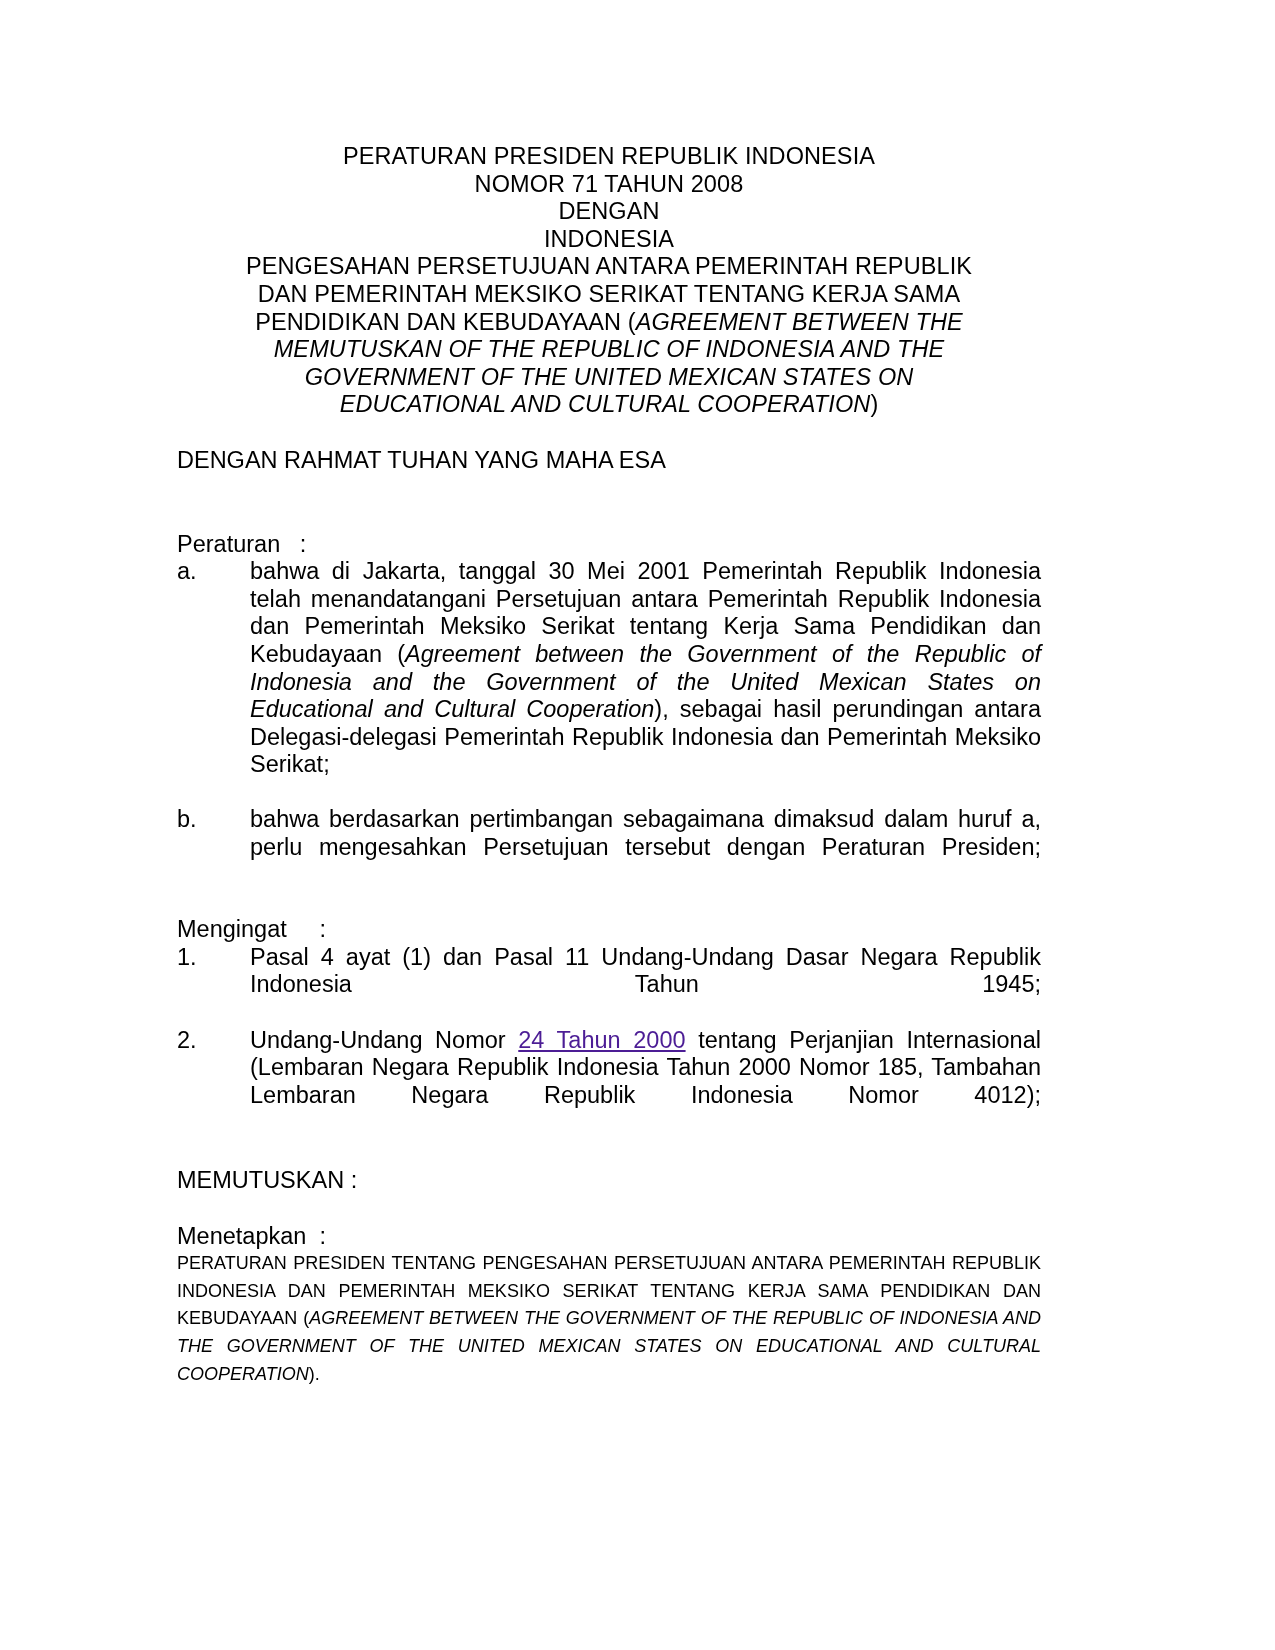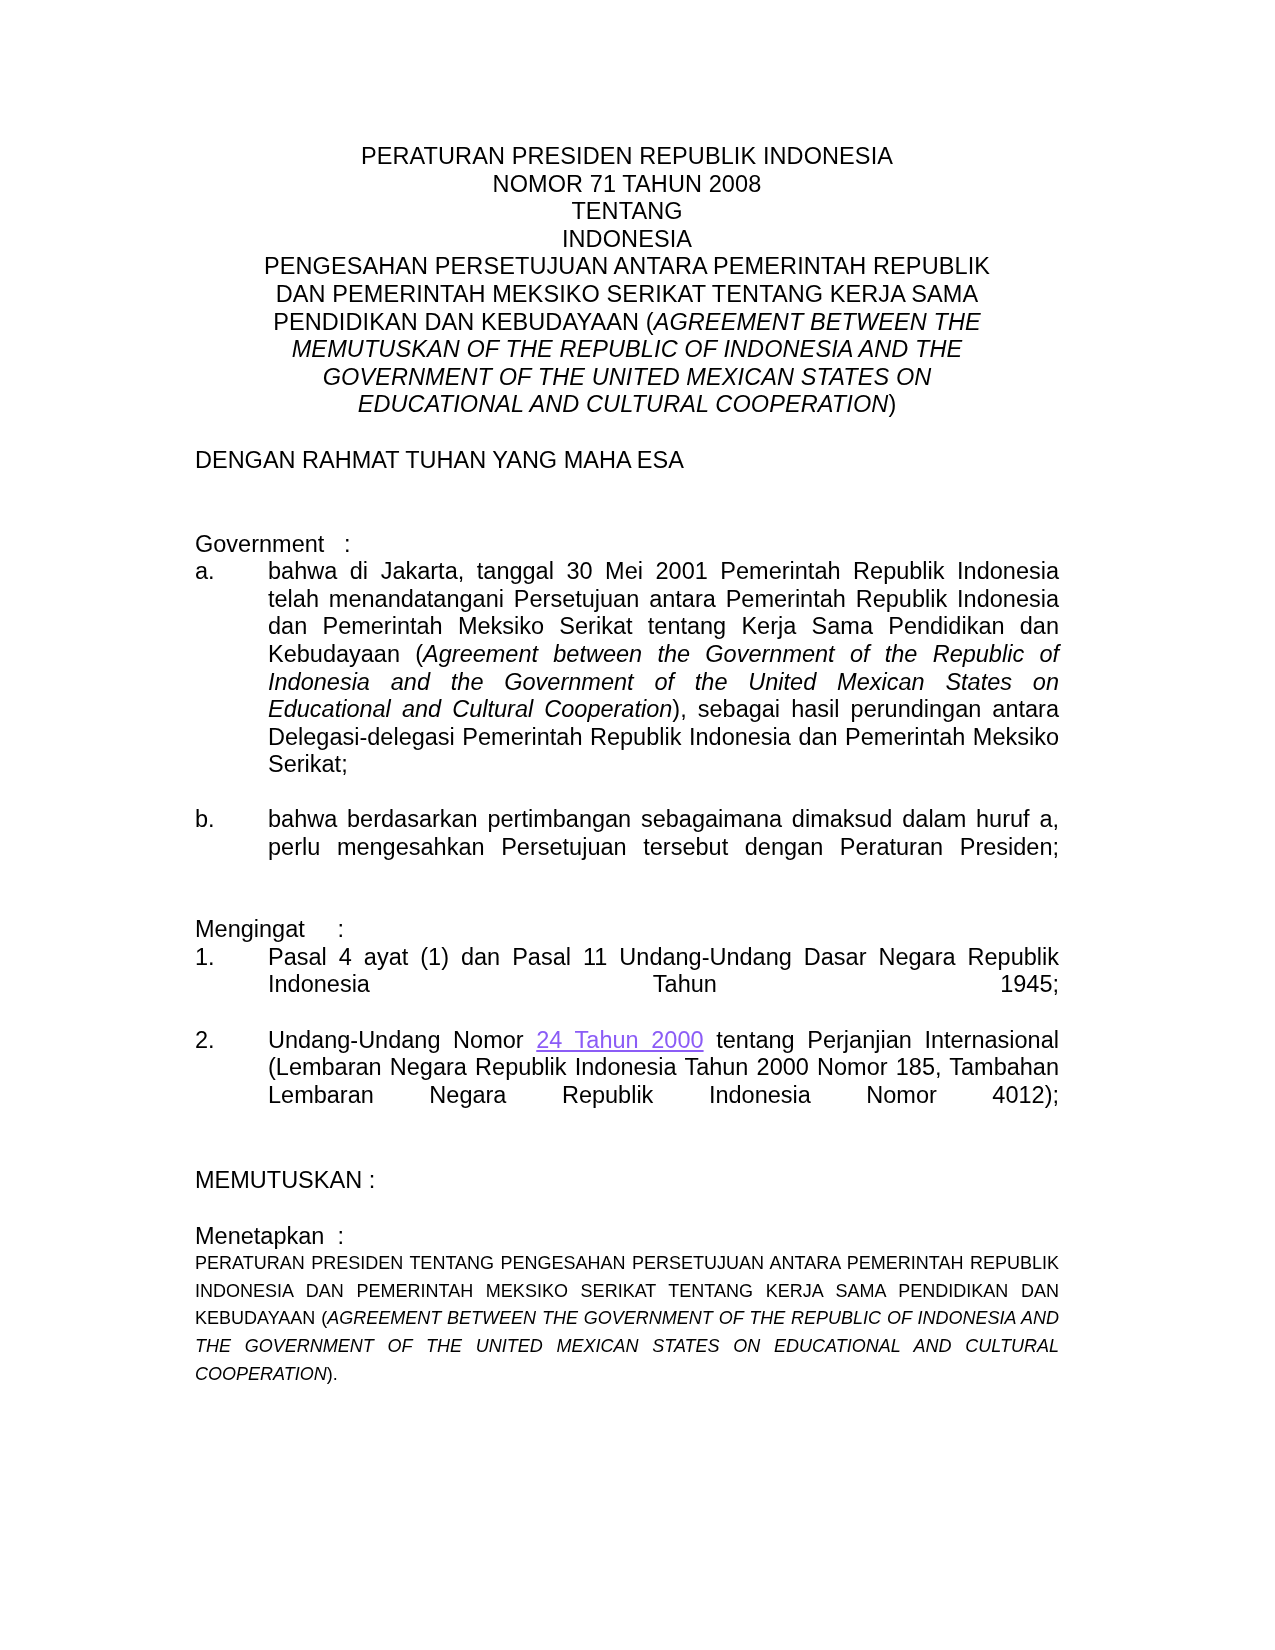--- a/index.html
+++ b/index.html
@@ -14,21 +14,21 @@
   .page {
     position: relative;
     width: 1275px;
     height: 1650px;
     background: #ffffff;
     box-sizing: border-box;
     overflow: hidden;
   }
   .content {
     position: absolute;
-    left: 195px;
+    left: 177px;
     top: 143px;
     width: 864px;
   }
   
   .title-block {
     text-align: center;
     font-size: 23.5px;
     line-height: 27.6px;
     letter-spacing: 0.1px;
   }
@@ -78,60 +78,60 @@
   }
   .justify::after {
     content: "";
     display: inline-block;
     width: 100%;
   }
 
   .it { font-style: italic; }
 
   a.doclink, .doclink {
-    color: #8b5cf6;
+    color: #4c1d95;
     text-decoration: underline;
   }
 
   .block-justify {
     font-size: 18px;
     line-height: 27.6px;
     text-align: justify;
     text-justify: inter-word;
   }
 </style>
 </head>
 <body>
 
 <div class="page">
   <div class="content">
 
     <div class="title-block">
       <span class="ln">PERATURAN PRESIDEN REPUBLIK INDONESIA</span>
       <span class="ln">NOMOR 71 TAHUN 2008</span>
-      <span class="ln">TENTANG</span>
+      <span class="ln">DENGAN</span>
       <span class="ln">INDONESIA</span>
       <span class="ln">PENGESAHAN PERSETUJUAN ANTARA PEMERINTAH REPUBLIK</span>
       <span class="ln">DAN PEMERINTAH MEKSIKO SERIKAT TENTANG KERJA SAMA</span>
       <span class="ln"><span>PENDIDIKAN DAN KEBUDAYAAN (</span><span class="it">AGREEMENT BETWEEN THE</span></span>
       <span class="ln it">MEMUTUSKAN OF THE REPUBLIC OF INDONESIA AND THE</span>
       <span class="ln it">GOVERNMENT OF THE UNITED MEXICAN STATES ON</span>
       <span class="ln"><span class="it">EDUCATIONAL AND CULTURAL COOPERATION</span><span>)</span></span>
     </div>
 
     <div class="spacer-md"></div>
 
     <div class="centered-line">DENGAN RAHMAT TUHAN YANG MAHA ESA</div>
 
     <div class="spacer-md"></div>
 
 
     <div class="spacer-md"></div>
 
-    <div class="label-line">Government   :</div>
+    <div class="label-line">Peraturan   :</div>
 
     <div class="list">
       <div class="list-item">
         <div class="list-marker">a.</div>
         <div class="list-body justify"><span>bahwa di Jakarta, tanggal 30 Mei 2001 Pemerintah Republik Indonesia telah menandatangani Persetujuan antara Pemerintah Republik Indonesia dan Pemerintah Meksiko Serikat tentang Kerja Sama Pendidikan dan Kebudayaan (</span><span class="it">Agreement between the Government of the Republic of Indonesia and the Government of the United Mexican States on Educational and Cultural Cooperation</span><span>), sebagai hasil perundingan antara Delegasi-delegasi Pemerintah Republik Indonesia dan Pemerintah Meksiko Serikat;</span></div>
       </div>
       <div class="list-item">
         <div class="list-marker">b.</div>
         <div class="list-body justify"><span>bahwa berdasarkan pertimbangan sebagaimana dimaksud dalam huruf a, perlu mengesahkan Persetujuan tersebut dengan Peraturan Presiden;</span></div>
       </div>

